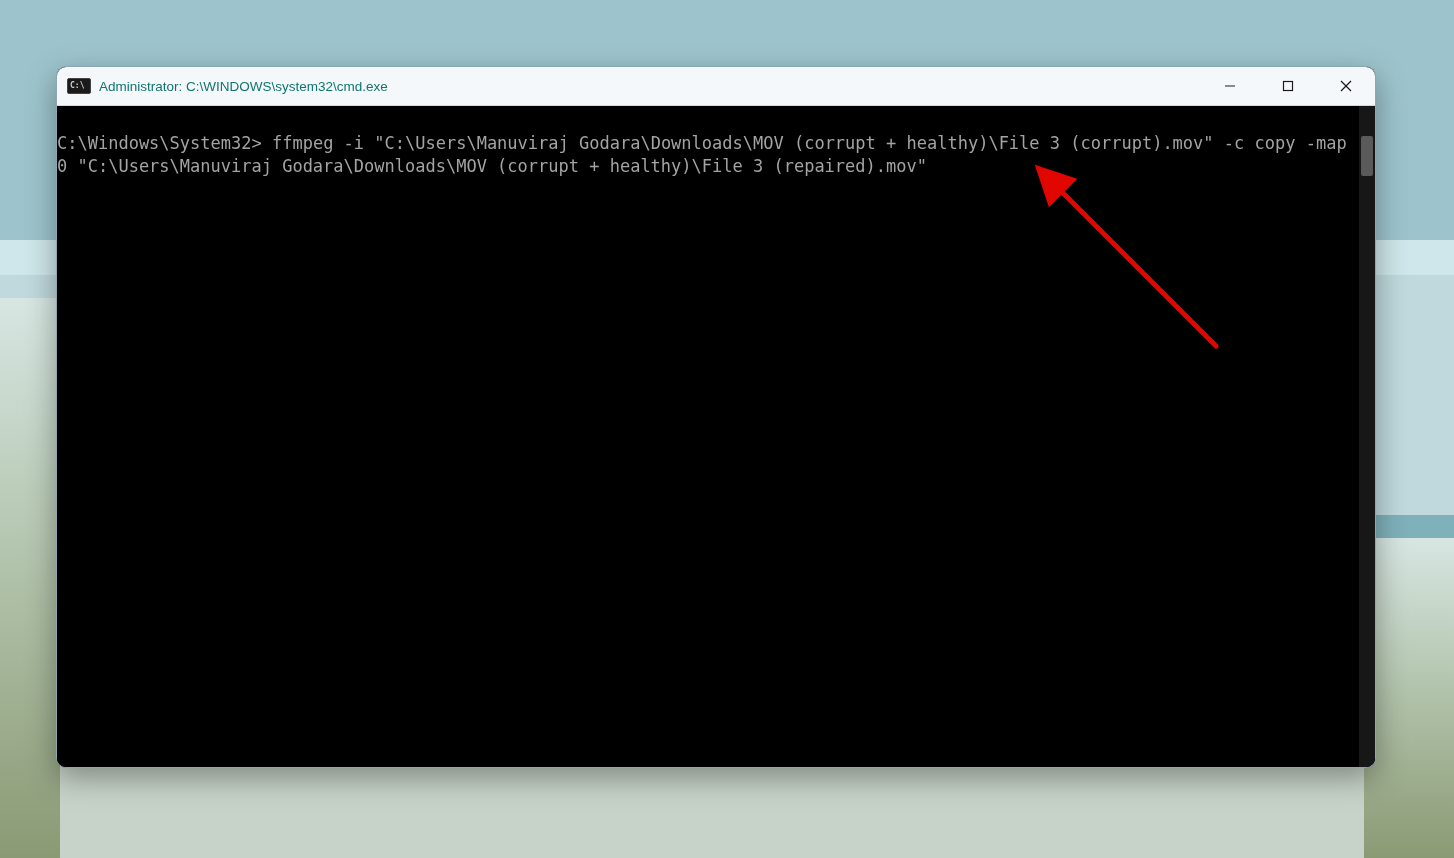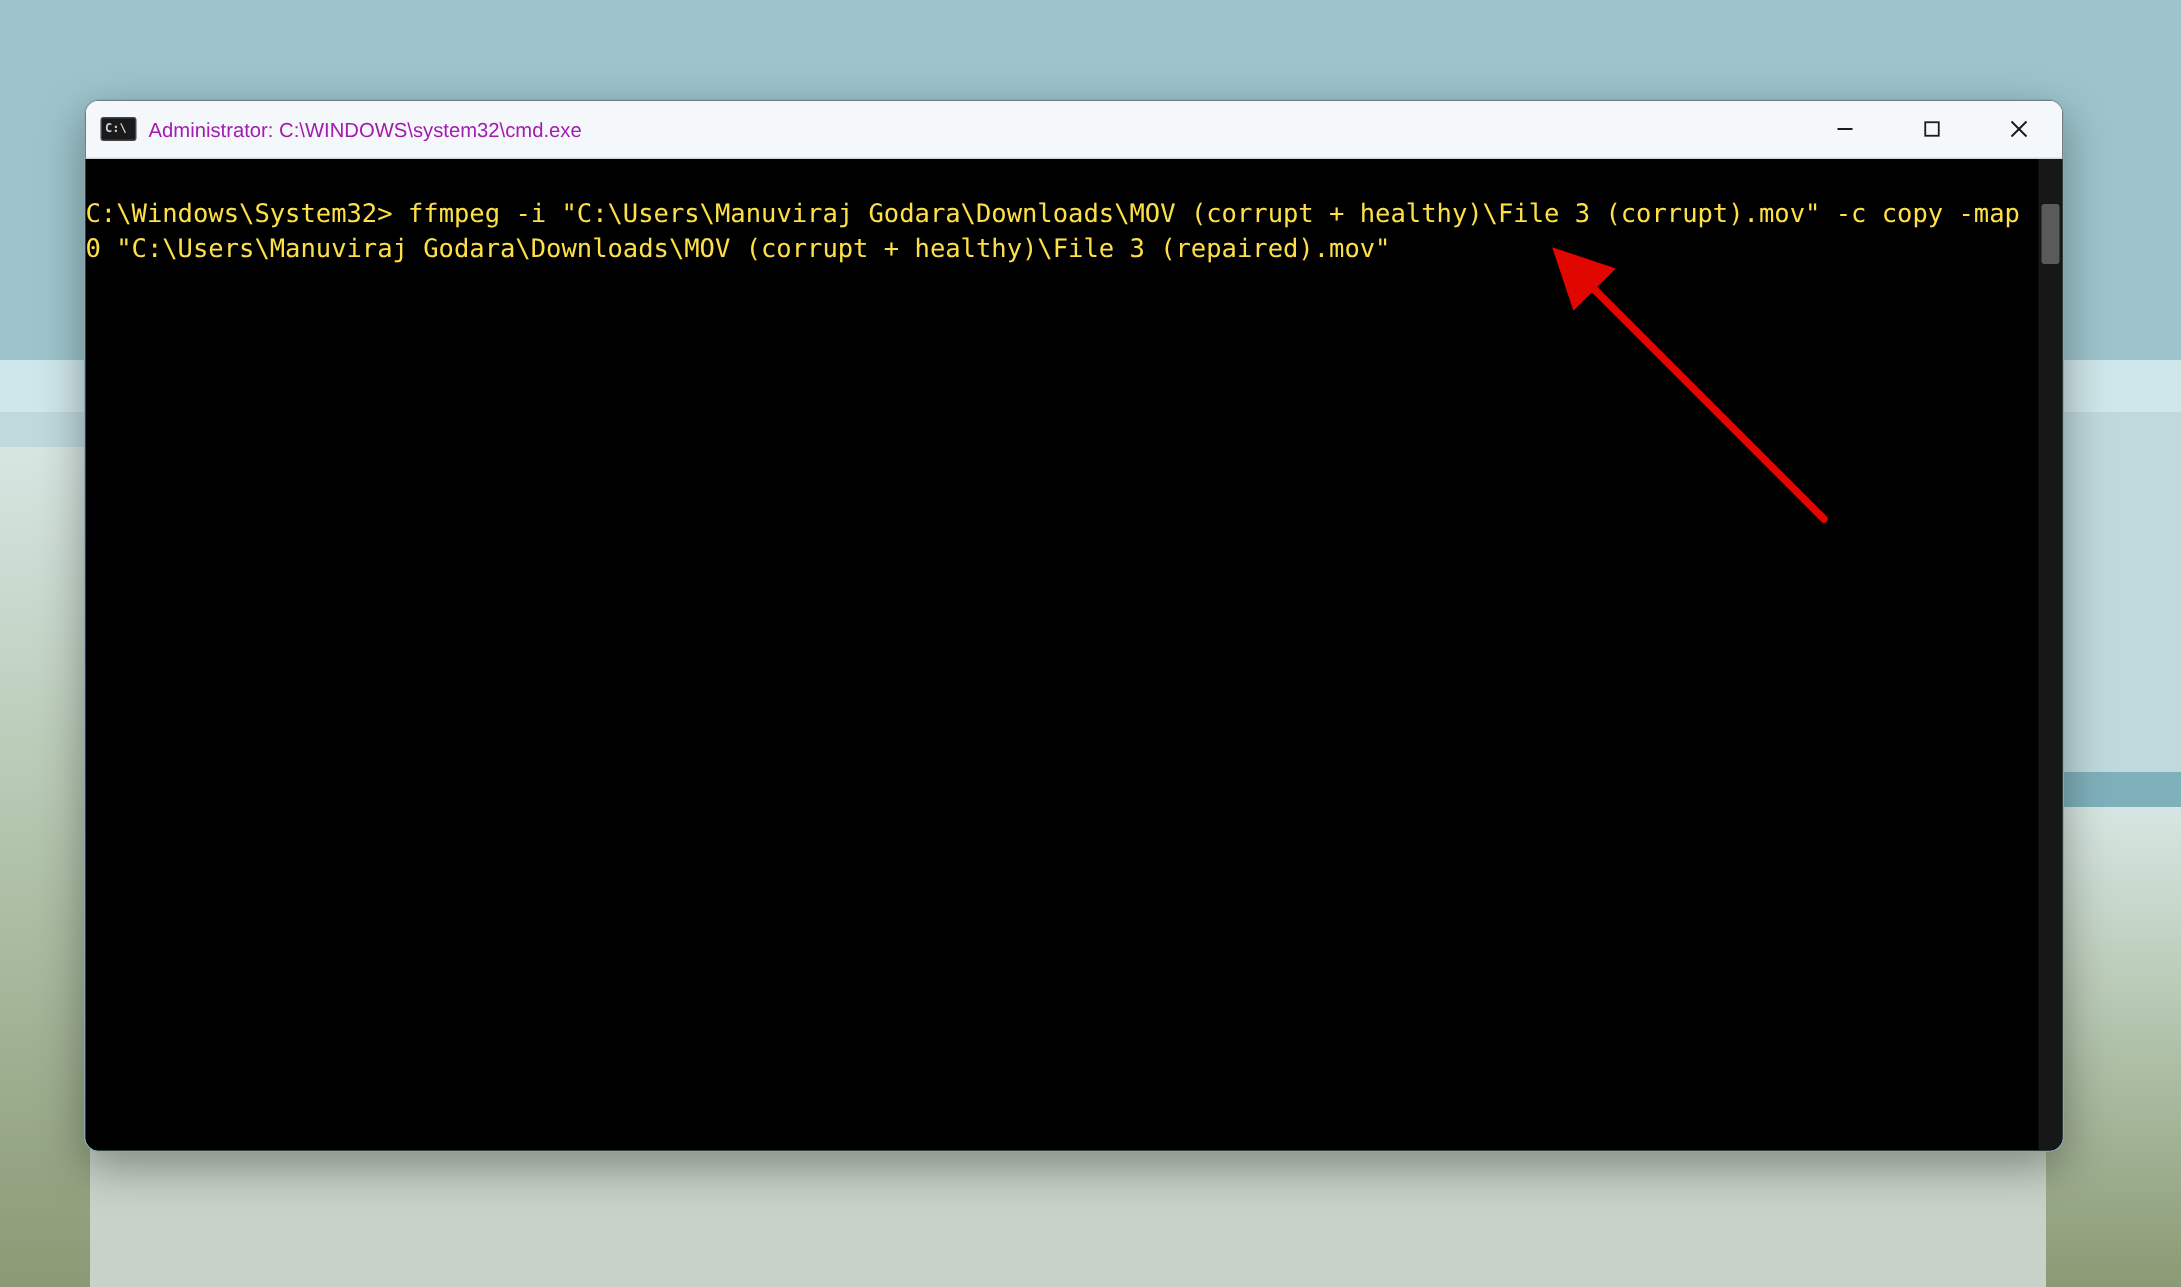--- a/index.html
+++ b/index.html
@@ -67,21 +67,21 @@
     font: 700 8px/14px Consolas, monospace;
     text-align: left;
     padding: 0 2px;
     border: 1px solid #444;
     margin-right: 8px;
     border-radius: 2px;
   }
 
   .title-text {
     font-size: 13.5px;
-    color: #a21caf;
+    color: #0f766e;
     flex: 1 1 auto;
     white-space: nowrap;
     overflow: hidden;
   }
 
   .win-controls {
     display: flex;
     height: 100%;
   }
   .win-btn {
@@ -90,21 +90,21 @@
     display: flex;
     align-items: center;
     justify-content: center;
     color: #1b1b1b;
   }
   .win-btn svg { width: 12px; height: 12px; }
 
   .terminal {
     flex: 1 1 auto;
     background: #000;
-    color: #fde047;
+    color: #a3a3a3;
     font: 17px/1.35 Consolas, "Courier New", monospace;
     padding: 26px 8px 8px 0;
     position: relative;
     overflow: hidden;
   }
 
   .terminal pre {
     margin: 0;
     white-space: pre-wrap;
     word-break: break-all;

